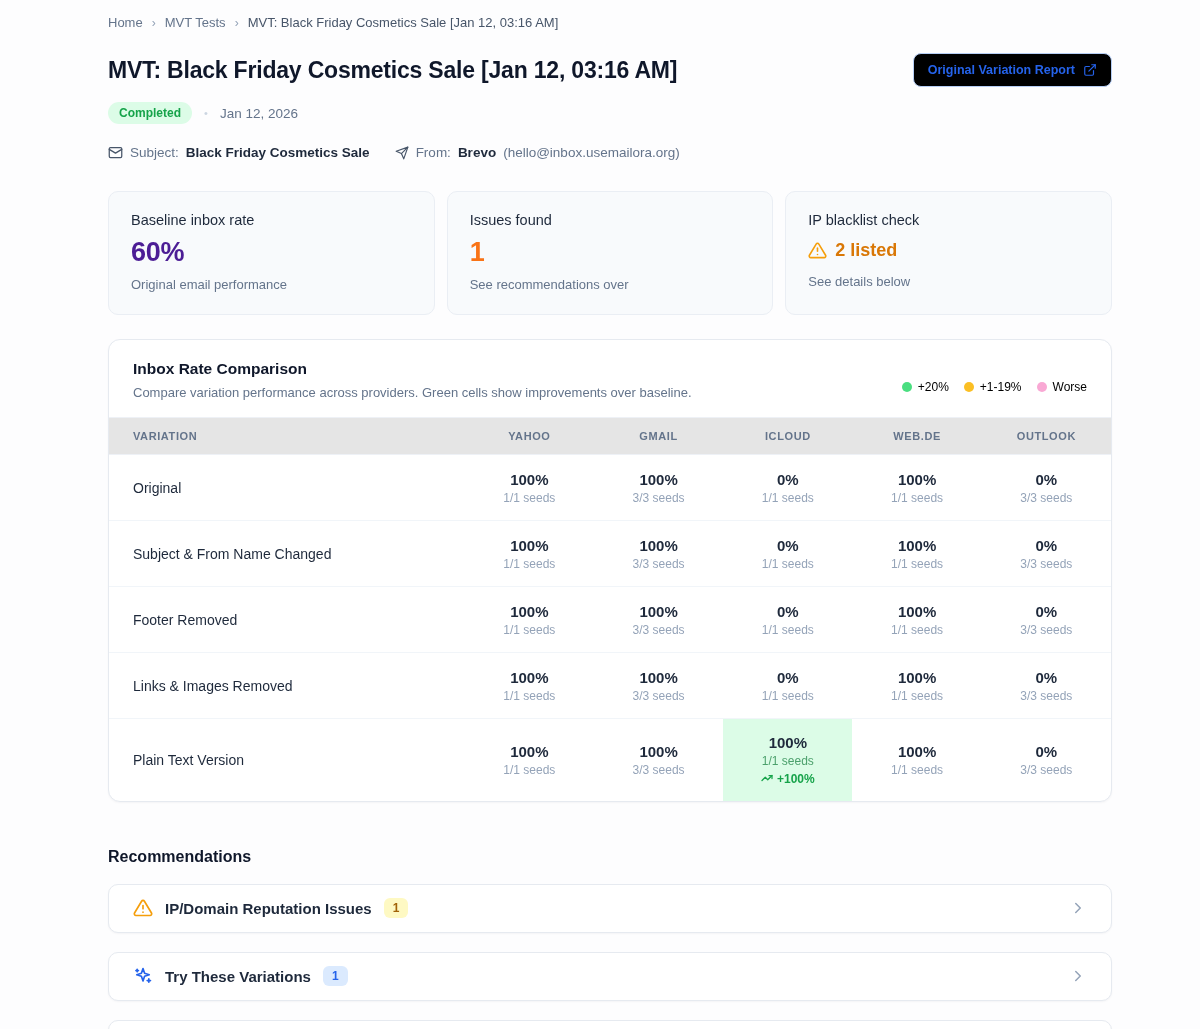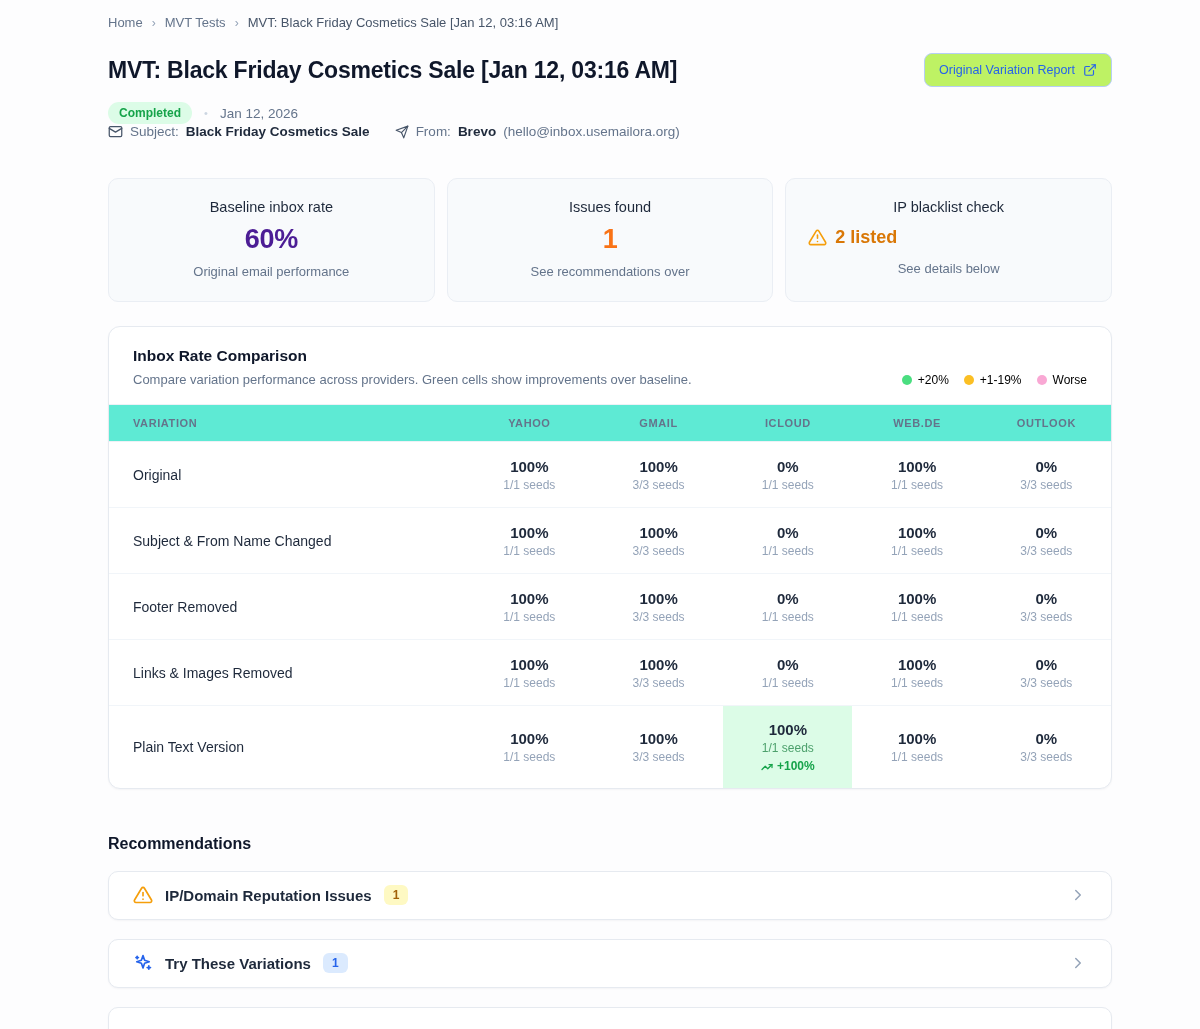--- a/index.html
+++ b/index.html
@@ -16,77 +16,77 @@
   .breadcrumb { display:flex; align-items:flex-end; gap:9px; font-size:13px; color:#64748b; }
   .breadcrumb a { color:#64748b; text-decoration:none; cursor:pointer; }
   .breadcrumb .sep { color:#94a3b8; font-size:12px; }
   .breadcrumb .current { color:#475569; }
 
   
   .title-row { display:flex; justify-content:space-between; align-items:center; margin-top:23px; }
   h1 { font-size:23px; font-weight:700; color:#0f172a; letter-spacing:-0.2px; }
   .report-btn {
     display:inline-flex; align-items:center; gap:8px;
-    background:#bef264; border:1px solid #b6cef5; border-radius:8px;
-    color:#2563eb; font-size:12.5px; font-weight:400;
+    background:#000000; border:1px solid #b6cef5; border-radius:8px;
+    color:#2563eb; font-size:12.5px; font-weight:700;
     padding:9px 14px; cursor:pointer; font-family:inherit;
   }
   .meta-row { display:flex; align-items:center; gap:12px; margin-top:15px; }
   .badge-completed { background:#dcfce7; color:#16a34a; font-size:12px; font-weight:600; padding:4px 11px; border-radius:999px; }
   .meta-dot { color:#cbd5e1; font-size:11px; }
   .test-date { font-size:13.5px; color:#64748b; }
 
-  .subject-row { display:flex; align-items:center; gap:7px; font-size:13.5px; color:#475569; }
+  .subject-row { display:flex; align-items:center; gap:7px; margin-top:21px; font-size:13.5px; color:#475569; }
   .subject-row .strong { font-weight:700; color:#1e293b; }
   .subject-row .muted { color:#64748b; }
   .from-group { display:flex; align-items:center; gap:7px; margin-left:18px; }
   .inline-icon { display:inline-flex; color:#475569; }
 
   
-  .stats { display:grid; grid-template-columns:repeat(3,1fr); gap:12px; margin-top:39px;text-align:center; }
+  .stats { display:grid; grid-template-columns:repeat(3,1fr); gap:12px; margin-top:31px; }
   .stat-card { background:#f8fafc; border:1px solid #eaeef4; border-radius:10px; padding:20px 22px 22px; }
   .stat-title { font-size:14.5px; font-weight:500; color:#1e293b; }
   .stat-value { font-size:27px; font-weight:700; margin:9px 0; letter-spacing:-0.3px; }
   .stat-value.red { color:#4c1d95; }
   .stat-value.orange { color:#f97316; }
   .stat-value-row { display:flex; align-items:center; gap:8px; margin:12px 0 13px; }
   .stat-value-sm { font-size:18px; font-weight:700; color:#d97706; }
   .stat-caption { font-size:13px; color:#64748b; }
   .amber { color:#f59e0b; }
 
   
   .card {
     background:#fff; border:1px solid #e6eaf0; border-radius:12px;
     box-shadow:0 1px 2px rgba(16,24,40,.04);
   }
   .comparison { margin-top:24px; overflow:hidden; }
-  .comp-header { display:flex; justify-content:space-between; align-items:flex-end; padding:20px 24px 17px; }
+  .comp-header { display:flex; justify-content:space-between; align-items:center; padding:20px 24px 17px; }
   .comp-title { font-size:15.5px; font-weight:700; color:#0f172a; }
   .comp-sub { font-size:13px; color:#64748b; margin-top:7px; }
   .legend { display:flex; align-items:center; gap:15px; padding-top:14px; }
   .legend-item { display:flex; align-items:center; gap:6px; font-size:12px; color:#000000; }
   .legend-dot { width:10px; height:10px; border-radius:50%; display:inline-block; }
 
   table { width:100%; border-collapse:collapse; table-layout:fixed; }
   col.c-var { width:35.5%; }
   col.c-prov { width:12.9%; }
   thead th {
-    background:#5eead4; border-top:1px solid #eef1f6; border-bottom:1px solid #eef1f6;
+    background:#e5e5e5; border-top:1px solid #eef1f6; border-bottom:1px solid #eef1f6;
     font-size:11px; font-weight:600; letter-spacing:0.6px; color:#64748b;
     padding:12px 8px; text-align:center;
   }
   thead th.th-variation { text-align:left; padding-left:24px; }
   tbody td { padding:13px 8px; text-align:center; border-bottom:1px solid #f1f5f9; height:66px; vertical-align:middle; }
   tbody tr:last-child td { border-bottom:none; height:82px; }
   td.variation { text-align:left; padding-left:24px; font-size:14px; color:#1e293b; }
   .pct { font-size:15px; font-weight:700; color:#1e293b; }
   .seeds { font-size:12px; color:#94a3b8; margin-top:3px; }
   td.highlight { background:#dcfce7; }
   td.highlight .seeds { color:#4ca06c; }
-  .delta { display:flex; align-items:flex-end; justify-content:center; gap:4px; color:#16a34a; font-size:12px; font-weight:600; margin-top:4px; }
+  .delta { display:flex; align-items:flex-start; justify-content:center; gap:4px; color:#16a34a; font-size:12px; font-weight:600; margin-top:4px; }
 
   
   .rec-heading { font-size:16px; font-weight:700; color:#0f172a; margin:46px 0 18px; }
   .rec-card {
     display:flex; align-items:center; height:49px; padding:0 24px;
     border-radius:10px; margin-bottom:19px; cursor:pointer;
   }
   .rec-icon { display:inline-flex; margin-right:12px; }
   .rec-label { font-size:15px; font-weight:700; color:#1e293b; }
   .rec-badge { margin-left:12px; font-size:12px; font-weight:600; padding:3px 9px; border-radius:6px; }

